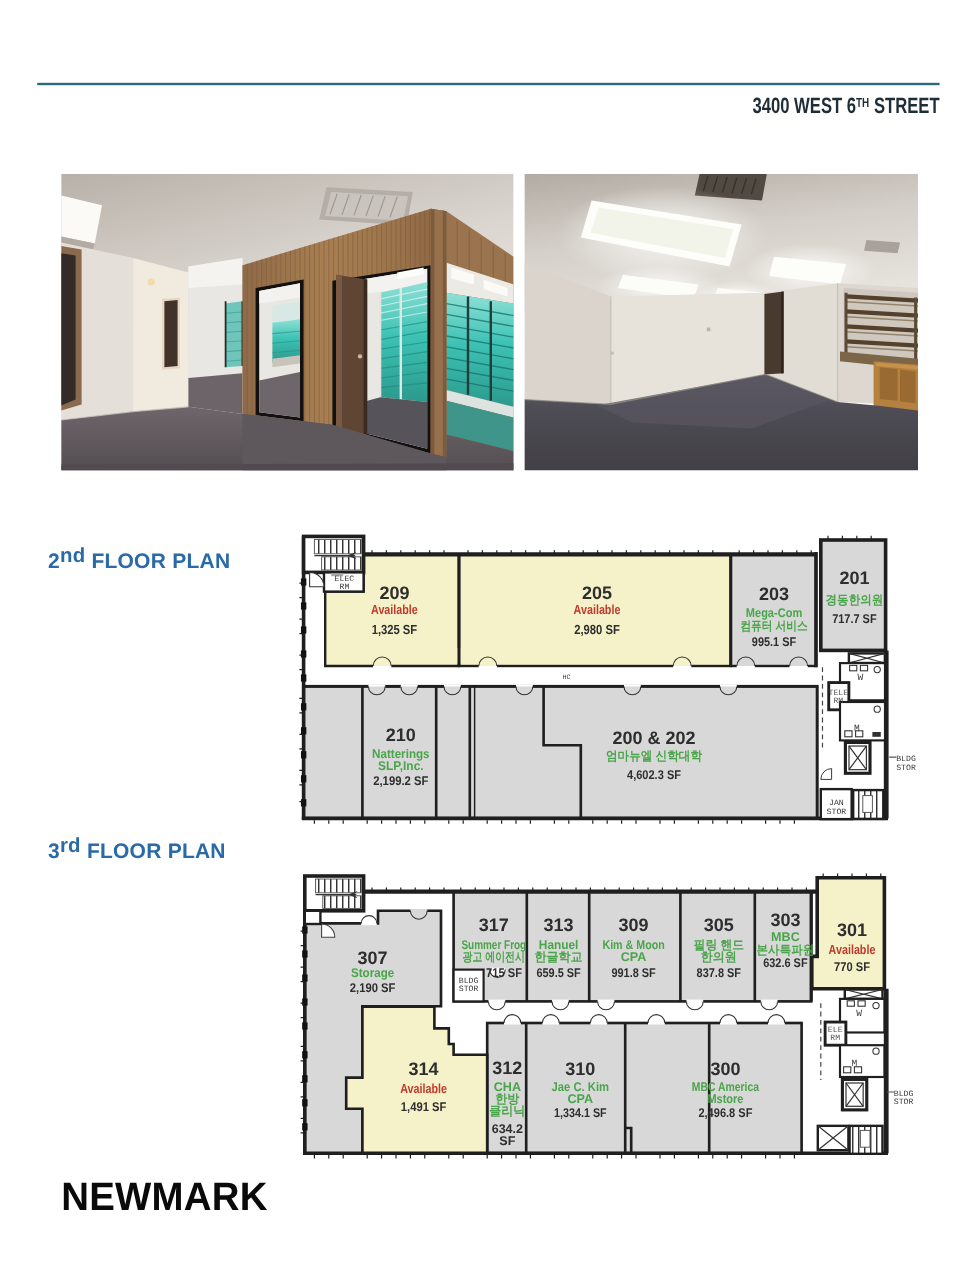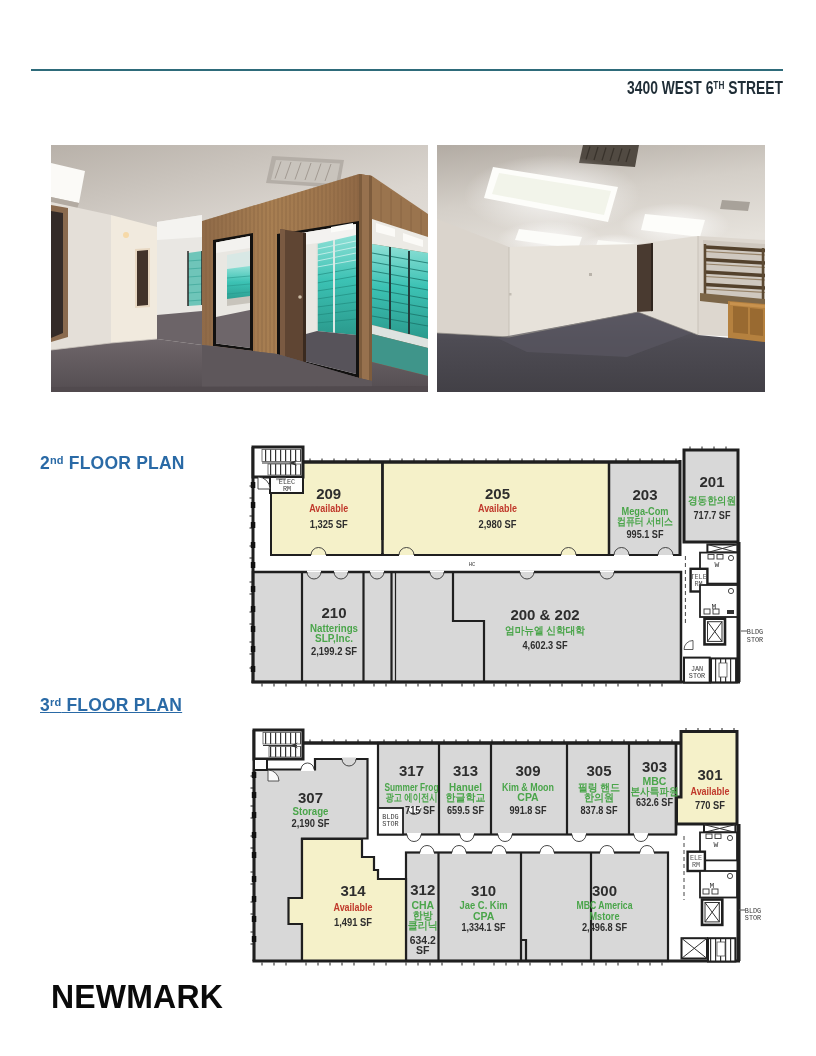--- a/index.html
+++ b/index.html
@@ -2,23 +2,23 @@
 <html><head>
 <meta charset="utf-8">
 <style>
   html,body{margin:0;padding:0;}
   body{width:816px;height:1056px;background:#ffffff;font-family:"Liberation Sans",sans-serif;position:relative;overflow:hidden;}
   .abs{position:absolute;}
   #topline{left:31px;top:69px;width:752px;height:0;border-top:2px solid #2e6b7a;}
   #addr{right:33px;top:79px;font-size:18.5px;font-weight:bold;color:#1f2d36;line-height:1;transform:scaleX(0.75);transform-origin:right top;white-space:nowrap;}
   #addr sup{font-size:11px;vertical-align:5px;}
   .fph{font-size:17.5px;font-weight:bold;color:#2a6aa6;letter-spacing:0.2px;}
-  .fph sup{font-size:11px;vertical-align:5px;text-align:center;}
+  .fph sup{font-size:17px;vertical-align:5px;text-align:center;}
   #fp2h{left:40px;top:453px;}
-  #fp3h{left:40px;top:695px;text-decoration:underline;}
+  #fp3h{left:40px;top:695px;}
   #newmark{left:51px;top:977px;font-size:33px;font-weight:bold;color:#0a0a0a;letter-spacing:0.2px;transform:scaleX(0.97);transform-origin:left top;line-height:1.2;}
 </style>
 </head>
 <body>
 <div id="topline" class="abs"></div>
 <div id="addr" class="abs">3400 WEST 6<sup>TH</sup> STREET</div>
 
 <svg class="abs" style="left:51px;top:145px;" width="377" height="247" viewBox="0 0 377 247">
   <defs>
     <linearGradient id="p1ceil" x1="0" y1="0" x2="0.35" y2="1">

